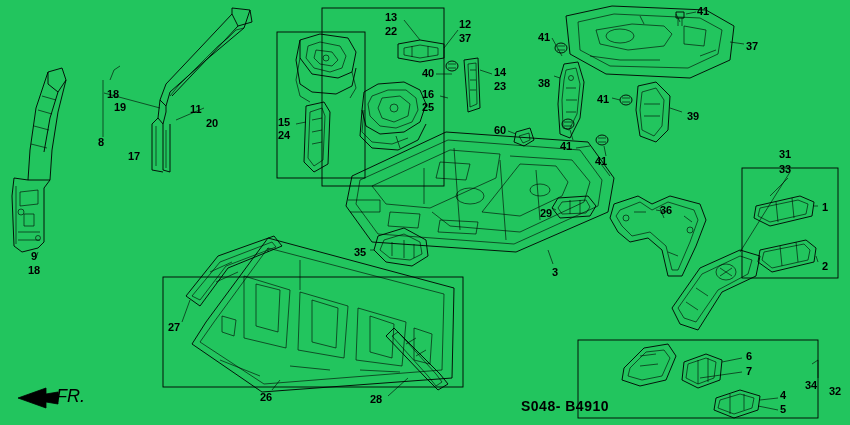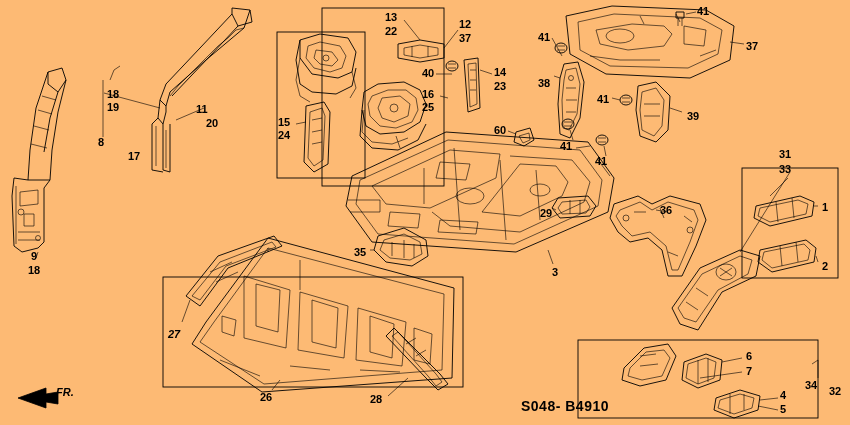--- a/index.html
+++ b/index.html
@@ -4,21 +4,21 @@
 <style>
   html, body {
     margin: 0;
     padding: 0;
     background: #ffffff;
   }
   #root {
     position: relative;
     width: 850px;
     height: 425px;
-    background: #fdba74;
+    background: #22c55e;
     font-family: "Liberation Sans", sans-serif;
     overflow: hidden;
   }
   .lbl {
     position: absolute;
     font-family: "Liberation Sans", sans-serif;
     font-size: 11px;
     font-weight: bold;
     color: #000000;
     line-height: 11px;
@@ -29,22 +29,22 @@
     font-family: "Liberation Sans", sans-serif;
     font-size: 14px;
     font-weight: bold;
     letter-spacing: 0.5px;
     color: #000000;
     white-space: nowrap;
   }
   .fr-text {
     position: absolute;
     font-family: "Liberation Sans", sans-serif;
-    font-size: 11px;
-    font-weight: bold;
+    font-size: 18px;
+    font-weight: normal;
     font-style: italic;
     color: #000000;
   }
   svg {
     position: absolute;
     left: 0;
     top: 0;
     overflow: visible;
   }
   .ln { stroke: #000000; stroke-width: 0.9; fill: none; }
@@ -349,36 +349,36 @@
   <div class="lbl" style="left:422px;top:89px;">16</div>
   <div class="lbl" style="left:422px;top:102px;">25</div>
   <div class="lbl" style="left:597px;top:94px;">41</div>
   <div class="lbl" style="left:687px;top:111px;">39</div>
   <div class="lbl" style="left:278px;top:117px;">15</div>
   <div class="lbl" style="left:278px;top:130px;">24</div>
   <div class="lbl" style="left:494px;top:125px;">60</div>
   <div class="lbl" style="left:560px;top:141px;">41</div>
   <div class="lbl" style="left:595px;top:156px;">41</div>
   <div class="lbl" style="left:107px;top:89px;">18</div>
-  <div class="lbl" style="left:107px;top:102px;">19</div>
-  <div class="lbl" style="left:196px;top:104px;">11</div>
+  <div class="lbl" style="left:114px;top:102px;">19</div>
+  <div class="lbl" style="left:190px;top:104px;">11</div>
   <div class="lbl" style="left:206px;top:118px;">20</div>
   <div class="lbl" style="left:98px;top:137px;">8</div>
   <div class="lbl" style="left:94px;top:151px;margin-left:34px;">17</div>
   <div class="lbl" style="left:779px;top:149px;">31</div>
   <div class="lbl" style="left:779px;top:164px;">33</div>
   <div class="lbl" style="left:822px;top:202px;">1</div>
   <div class="lbl" style="left:822px;top:261px;">2</div>
   <div class="lbl" style="left:660px;top:205px;">36</div>
   <div class="lbl" style="left:540px;top:208px;">29</div>
   <div class="lbl" style="left:31px;top:251px;">9</div>
   <div class="lbl" style="left:28px;top:265px;">18</div>
   <div class="lbl" style="left:354px;top:247px;">35</div>
   <div class="lbl" style="left:552px;top:267px;">3</div>
-  <div class="lbl" style="left:168px;top:329px;font-style:italic;">27</div>
+  <div class="lbl" style="left:168px;top:322px;">27</div>
   <div class="lbl" style="left:746px;top:351px;">6</div>
   <div class="lbl" style="left:746px;top:366px;">7</div>
   <div class="lbl" style="left:805px;top:386px;margin-left:24px;">32</div>
   <div class="lbl" style="left:805px;top:380px;">34</div>
   <div class="lbl" style="left:780px;top:390px;">4</div>
   <div class="lbl" style="left:780px;top:404px;">5</div>
   <div class="lbl" style="left:260px;top:392px;">26</div>
   <div class="lbl" style="left:370px;top:394px;">28</div>
 
   <div class="fr-text" style="left:56px;top:386px;">FR.</div>

